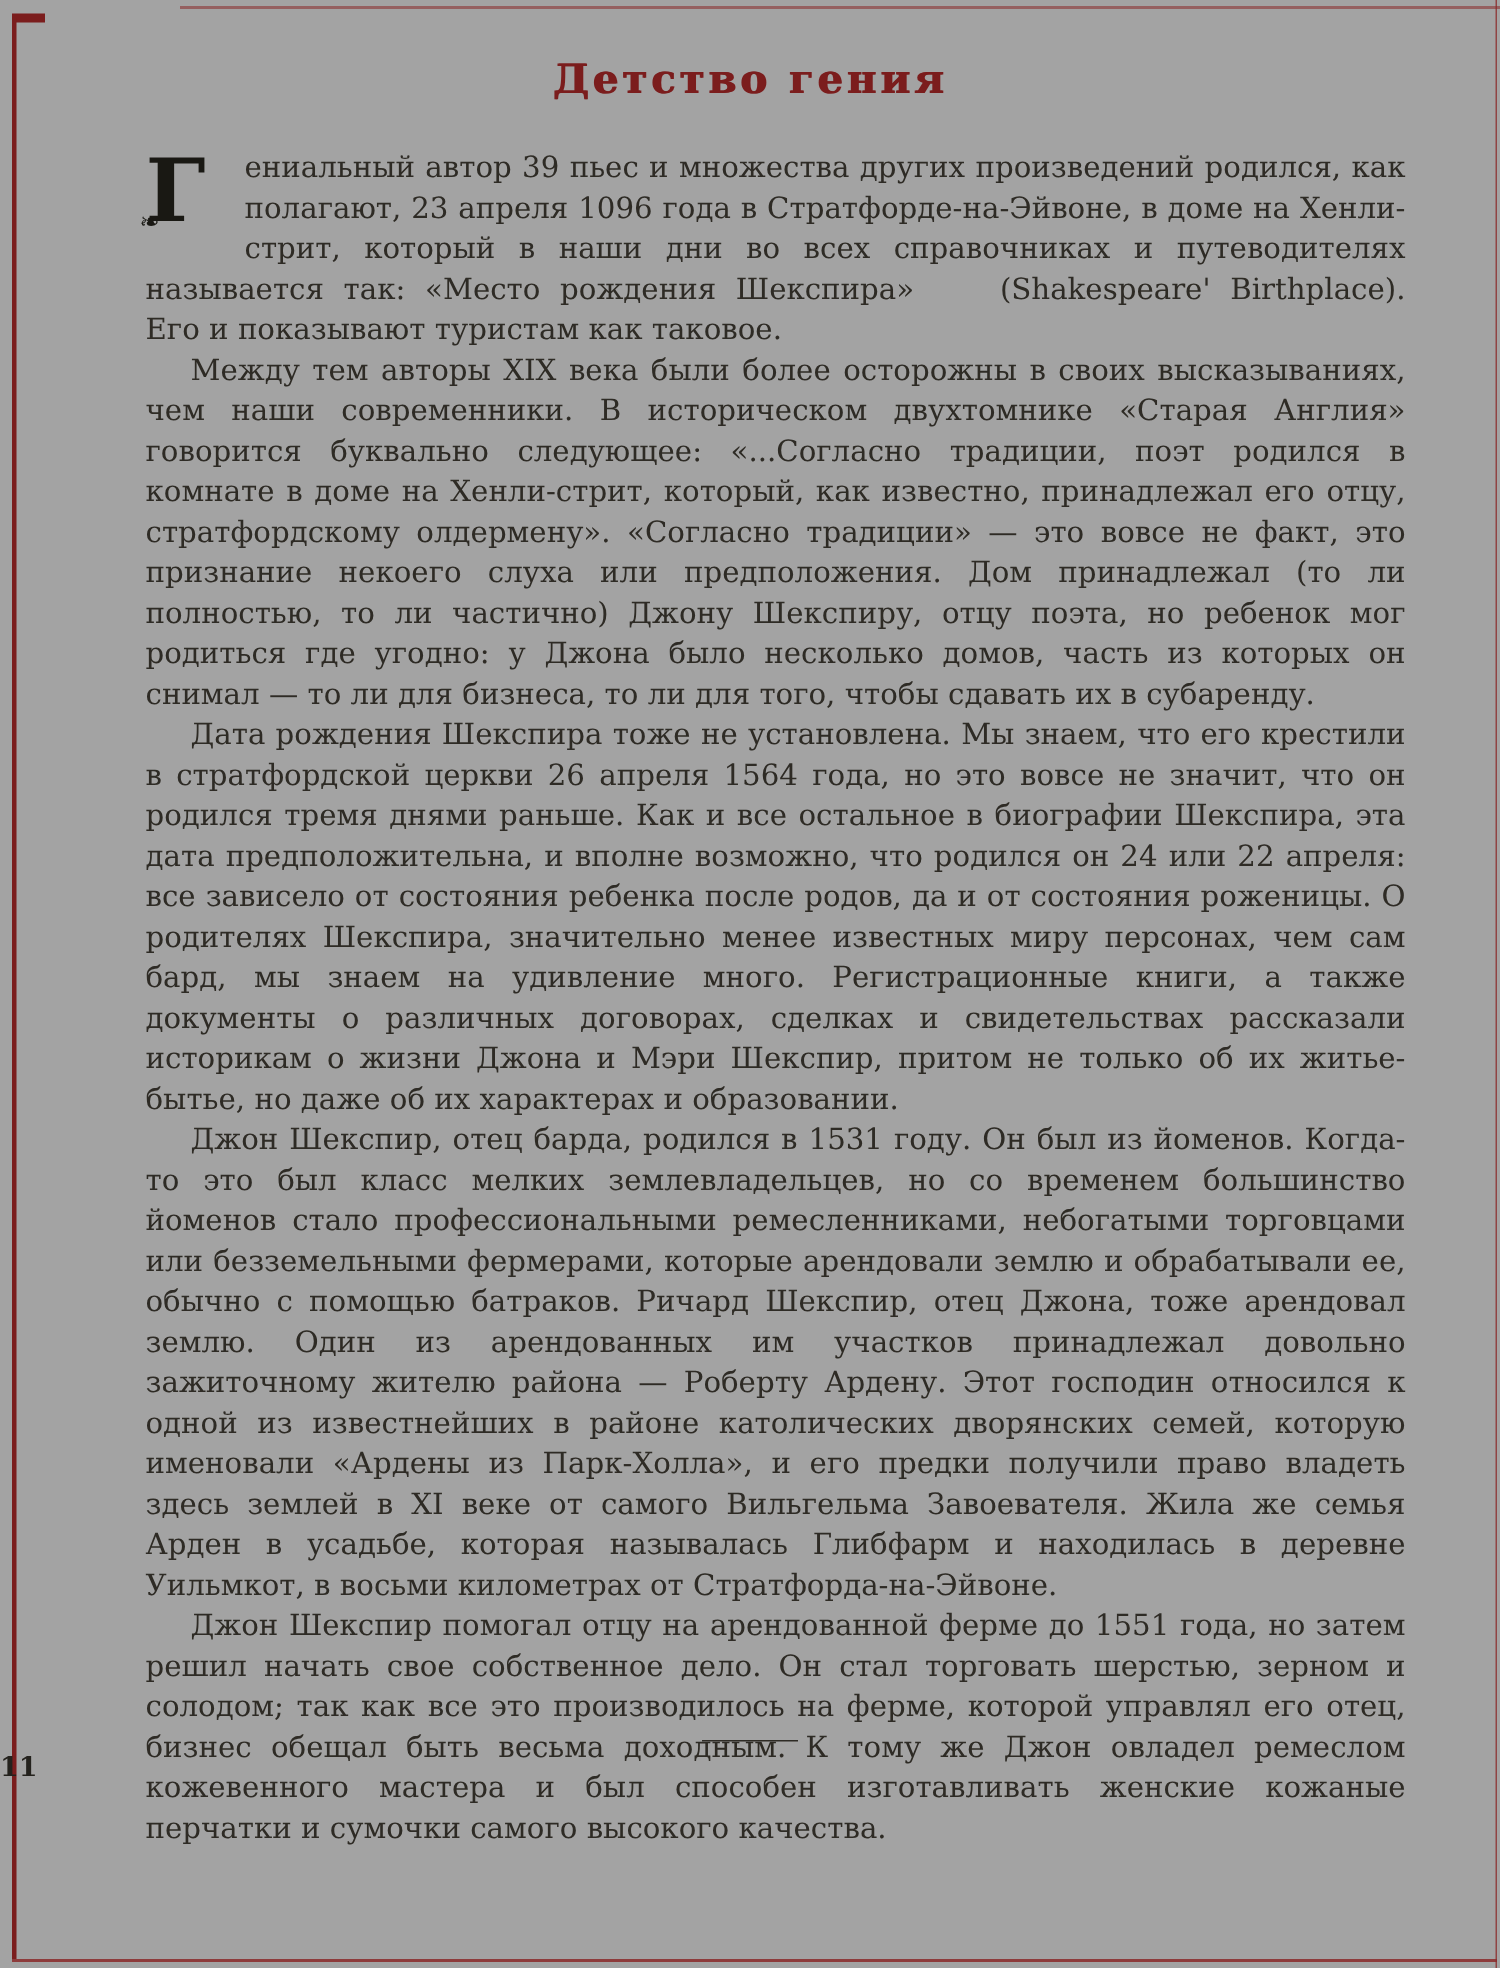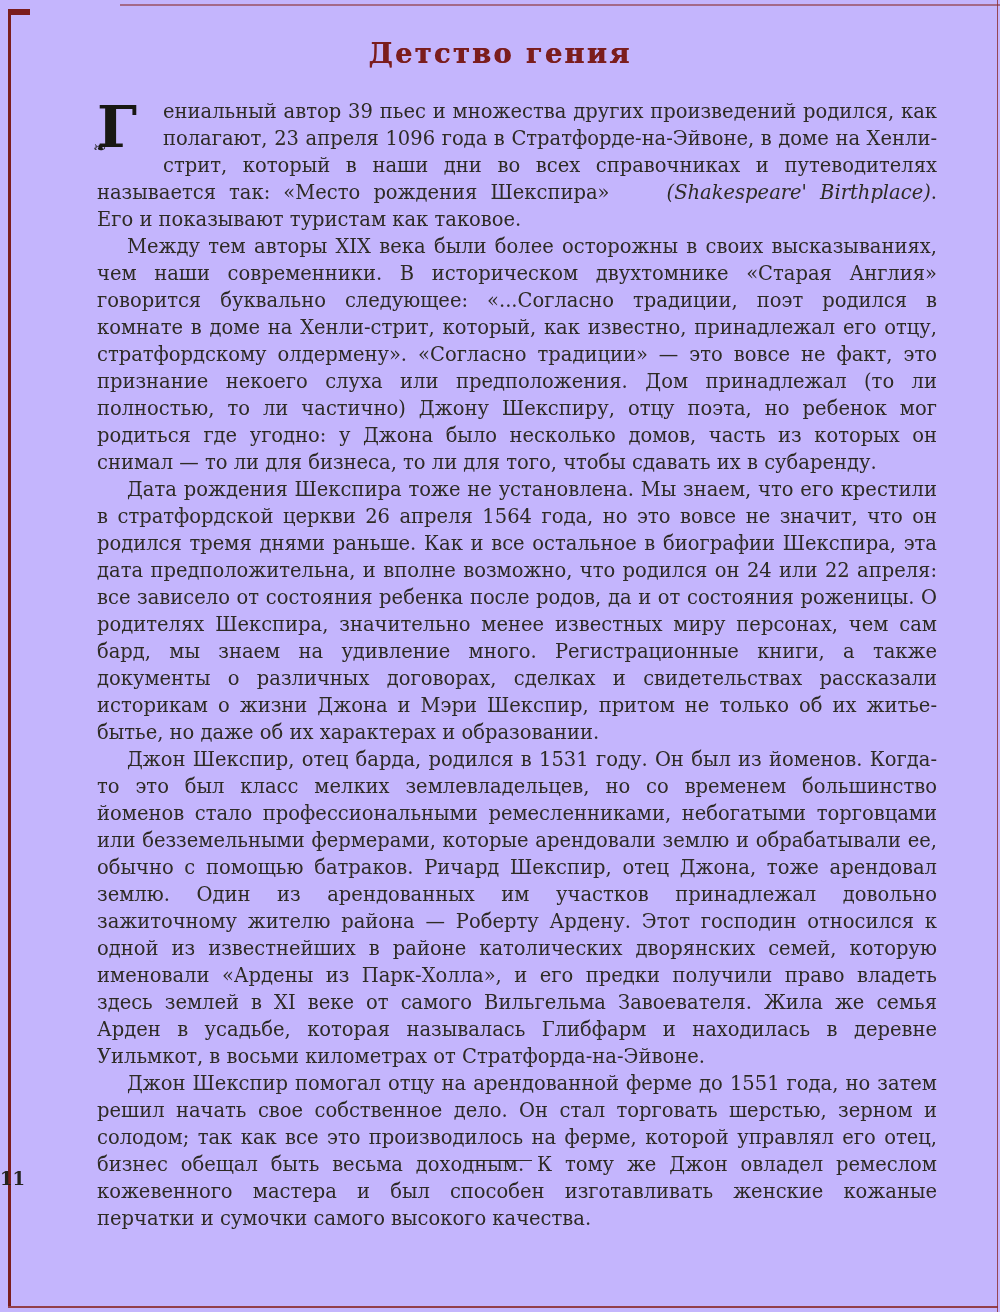--- a/index.html
+++ b/index.html
@@ -27,21 +27,21 @@
     text-shadow:0.7px 0 0 currentColor;
   }
 
   .text-block{
     position:absolute;top:98px;left:97px;width:840px;
     font-size:19.5px;line-height:27px;
     text-align:justify;
   }
   .para{margin:0;}
   .para.indent{text-indent:30px;}
-  .it{font-style:italic;margin-left:44px;}
+  .it{margin-left:44px;}
 
   .dropcap{
     float:left;
     position:relative;
     width:56px;height:52px;
     margin:4px 10px 0 0;
   }
   .dropcap-letter{
     display:block;
     font-size:58px;line-height:50px;
@@ -52,21 +52,21 @@
     font-size:16px;line-height:16px;color:#191813;
   }
 
   .footer{position:absolute;top:1160px;left:0;right:0;text-align:left;}
   .footer-rule{width:64px;height:0;border-top:1.6px solid #2e2b25;margin:0 auto 7px auto;}
   .page-number{font-size:18px;font-weight:700;color:#24221d;}
 </style>
 </head>
 <body>
 
-<div class="page" style="--accent: #7b1d1d; background: #c4b5fd; color: rgb(46, 43, 37);">
+<div class="page" style="--accent: #7b1d1d; background: #a3a3a3; color: rgb(46, 43, 37);">
 
   <div class="corner-mark"></div>
   <div class="border-left"></div>
   <div class="border-top"></div>
   <div class="border-right"></div>
   <div class="border-bottom"></div>
 
   <h1 class="page-title">Детство гения</h1>
 
   <div class="text-block">

